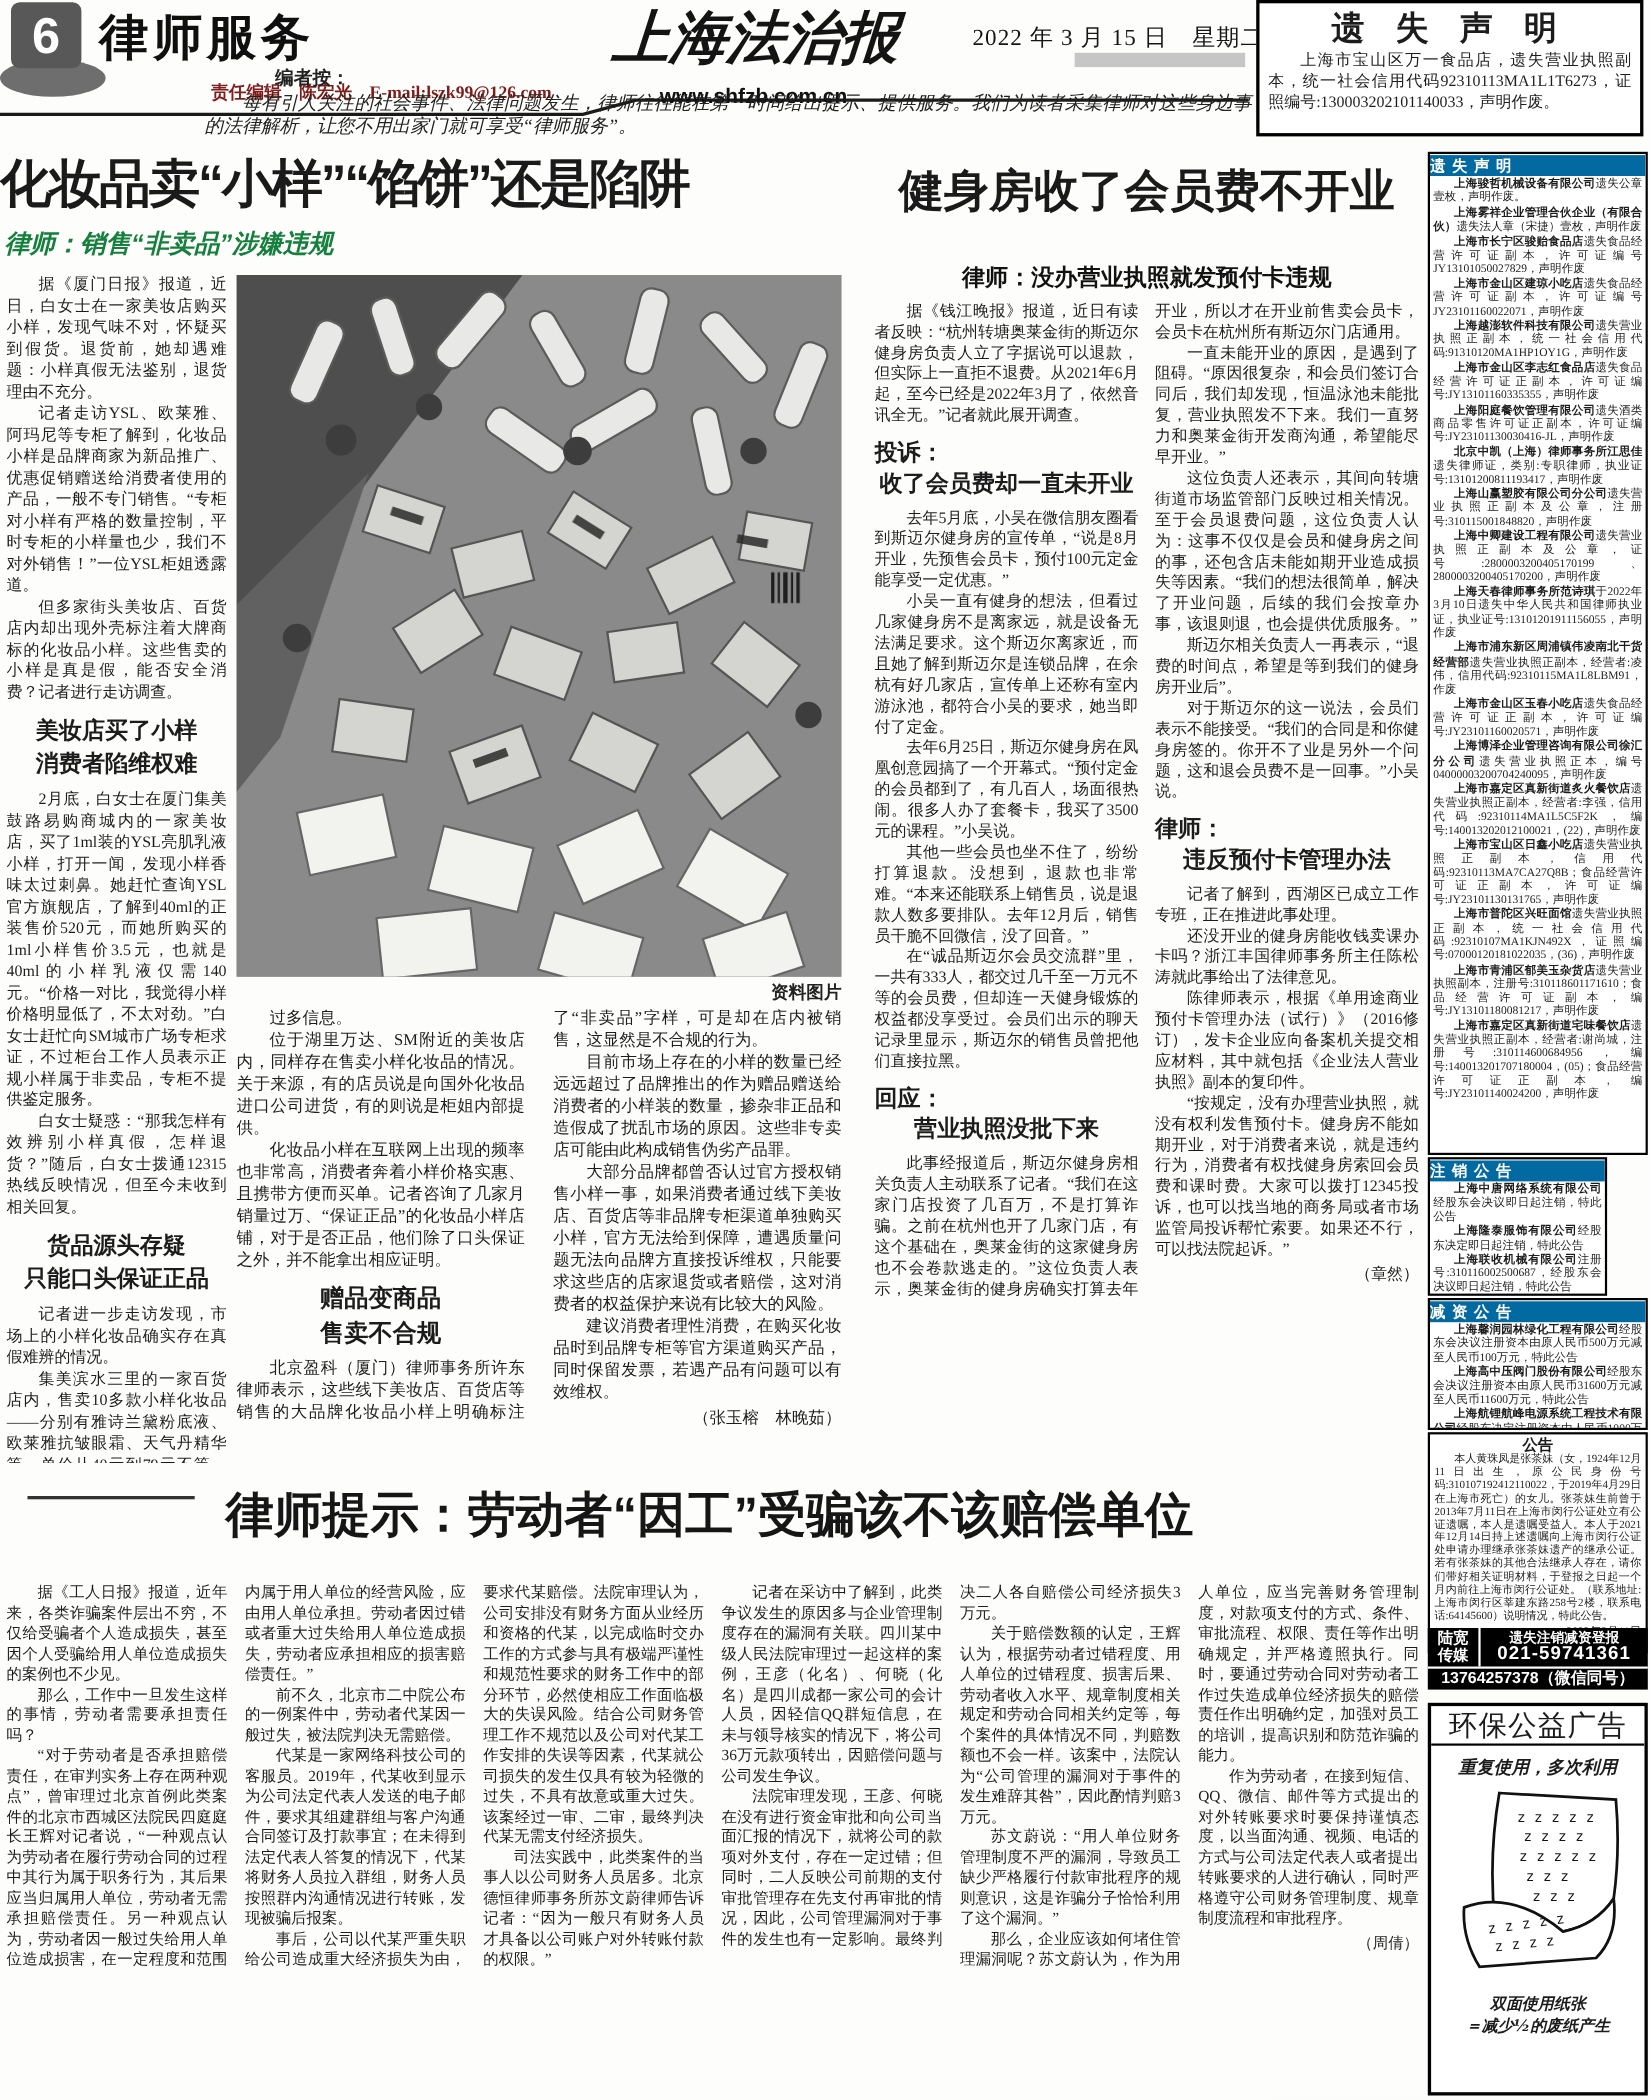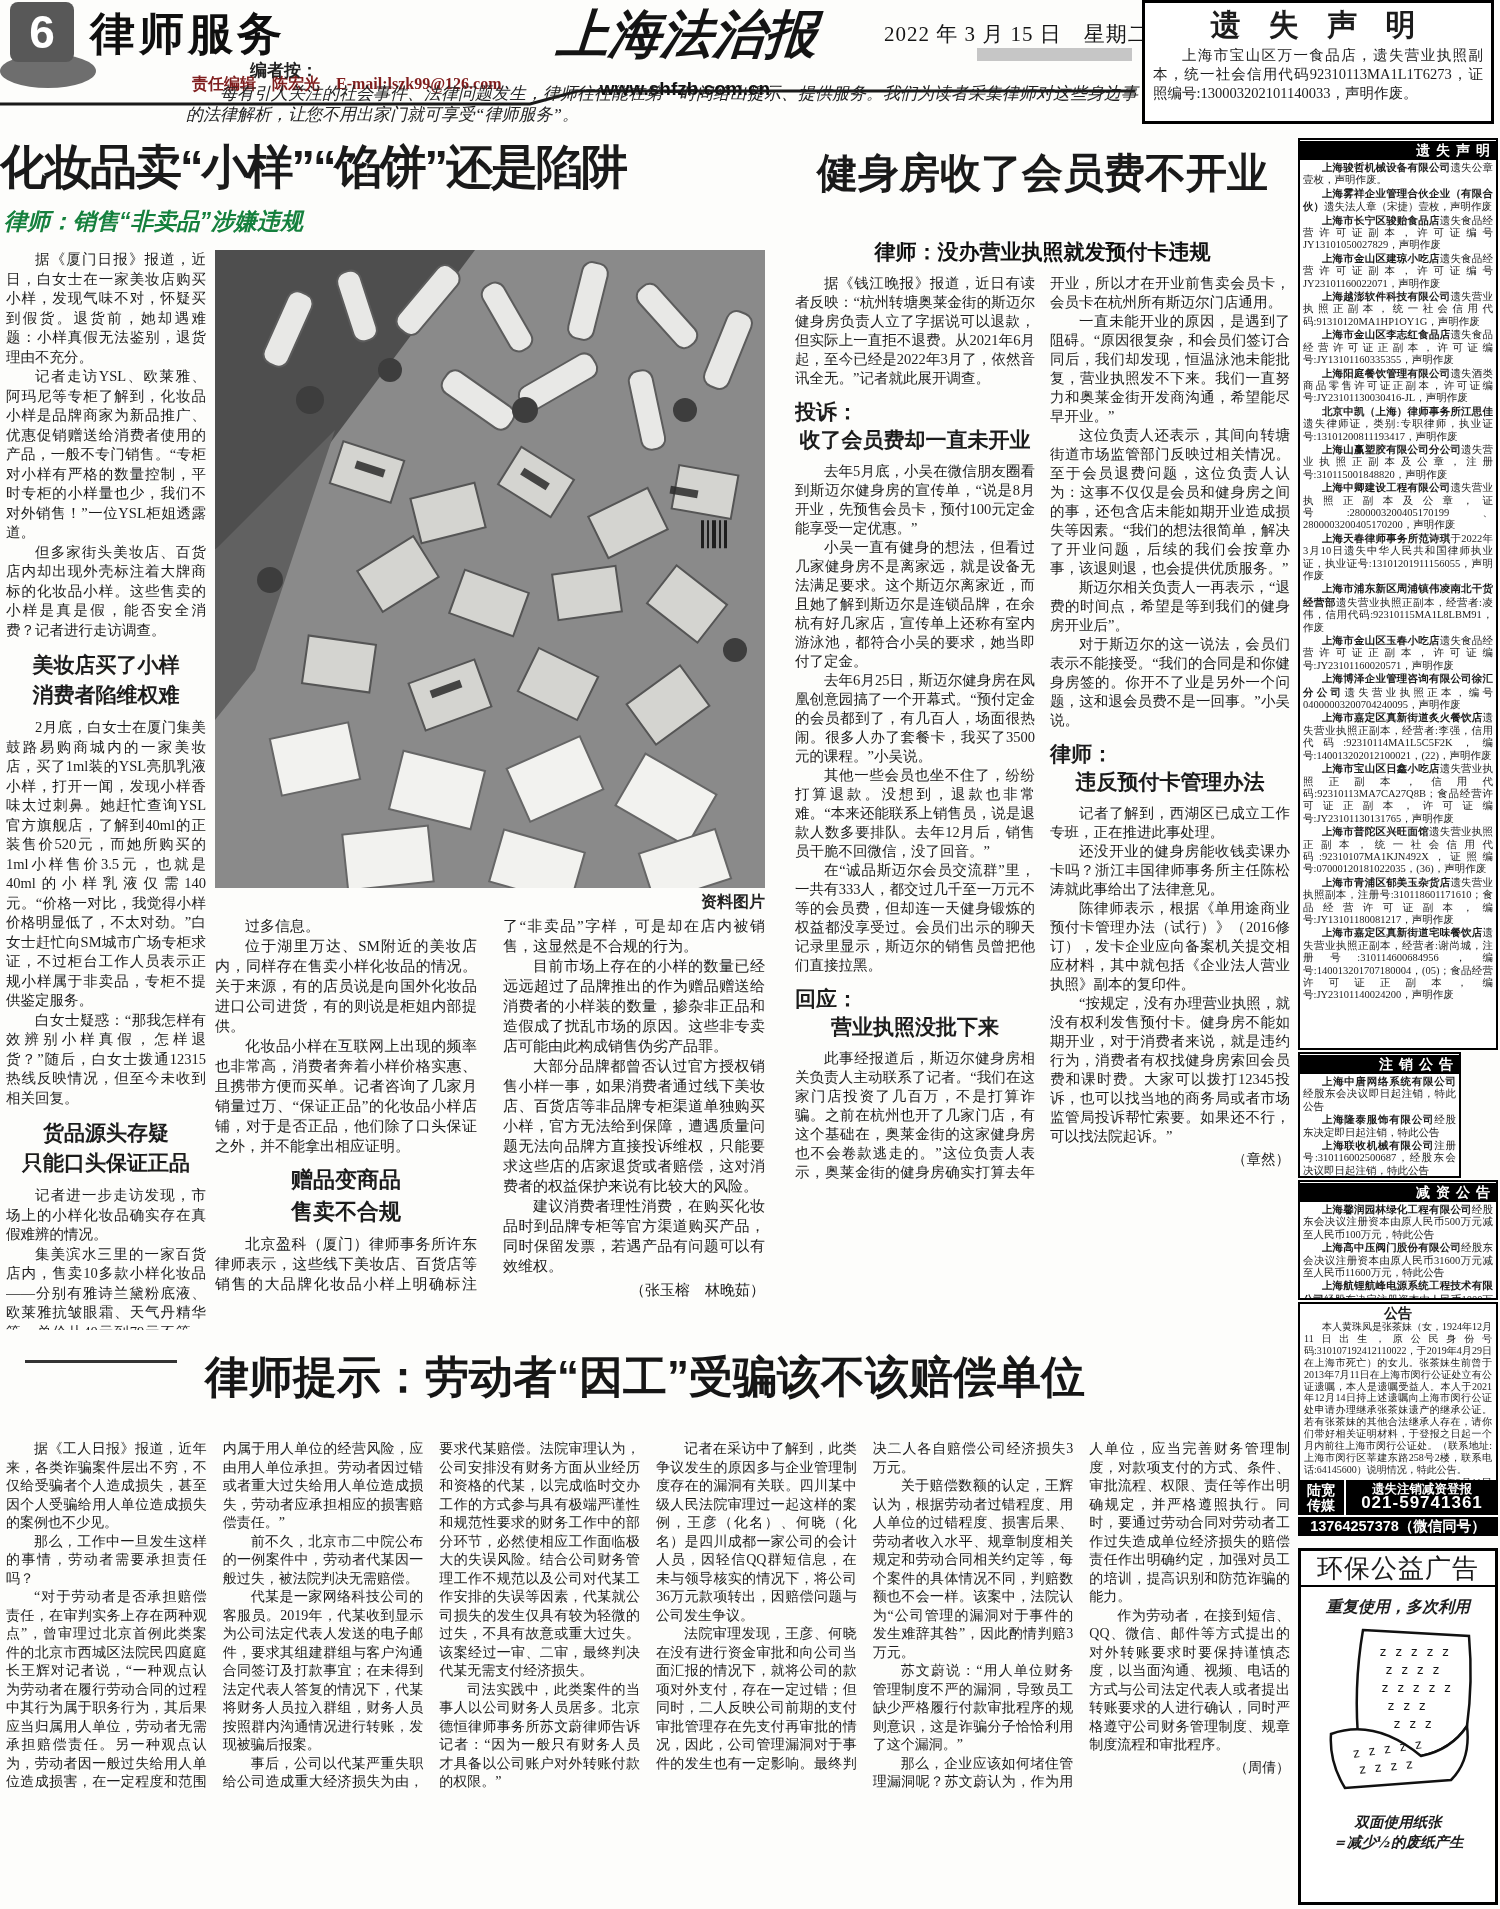--- a/index.html
+++ b/index.html
@@ -54,22 +54,22 @@
              column-count:6;column-gap:16px;}
   
   .photo{left:215px;top:250px;width:550px;height:638px;background:#8d8d8d;overflow:hidden;}
   .photo-caption{left:555px;top:892px;width:210px;text-align:right;font-family:"Liberation Sans",sans-serif;
                  font-weight:bold;font-size:16px;color:#222;}
   
   .lossbox-top{left:1142px;top:0px;width:352px;height:124px;border:3px solid #000;background:#fff;padding:2px 8px;box-sizing:border-box;}
   .lossbox-top .t{font-family:"Liberation Sans",sans-serif;font-weight:bold;font-size:30px;text-align:center;letter-spacing:10px;}
   .lossbox-top .b{font-size:14.5px;line-height:19px;text-align:justify;text-indent:2em;}
   .cls{background:#fff;border:2px solid #000;box-sizing:border-box;padding:1px 3px;overflow:hidden;}
-  .cls-head{background:#000000;color:#fff;font-family:"Liberation Sans",sans-serif;font-weight:bold;
-            font-size:14px;text-align:right;letter-spacing:6px;line-height:19px;margin:0 -3px 1px -3px;}
+  .cls-head{background:#0369a1;color:#fff;font-family:"Liberation Sans",sans-serif;font-weight:bold;
+            font-size:14px;text-align:left;letter-spacing:6px;line-height:19px;margin:0 -3px 1px -3px;}
   .cls .ent{margin:0;font-size:10.5px;line-height:12.4px;text-align:justify;text-indent:1.8em;}
   .cls .ent b{font-family:"Liberation Sans",sans-serif;}
   .cls-main{left:1298px;top:138px;width:200px;height:912px;}
   .cls-zhuxiao{left:1298px;top:1052px;width:163px;height:126px;}
   .cls-jianzi{left:1298px;top:1180px;width:200px;height:120px;}
   .gonggao{left:1298px;top:1302px;width:200px;height:201px;border:2px solid #000;background:#fff;
            box-sizing:border-box;padding:1px 4px;overflow:hidden;}
   .gonggao .t{text-align:center;font-weight:bold;font-size:14px;line-height:16px;font-family:"Liberation Sans",sans-serif;}
   .gonggao .b{font-size:10px;line-height:11.9px;text-align:justify;text-indent:1.8em;}
   .gonggao .d{font-size:10.5px;text-align:right;}

